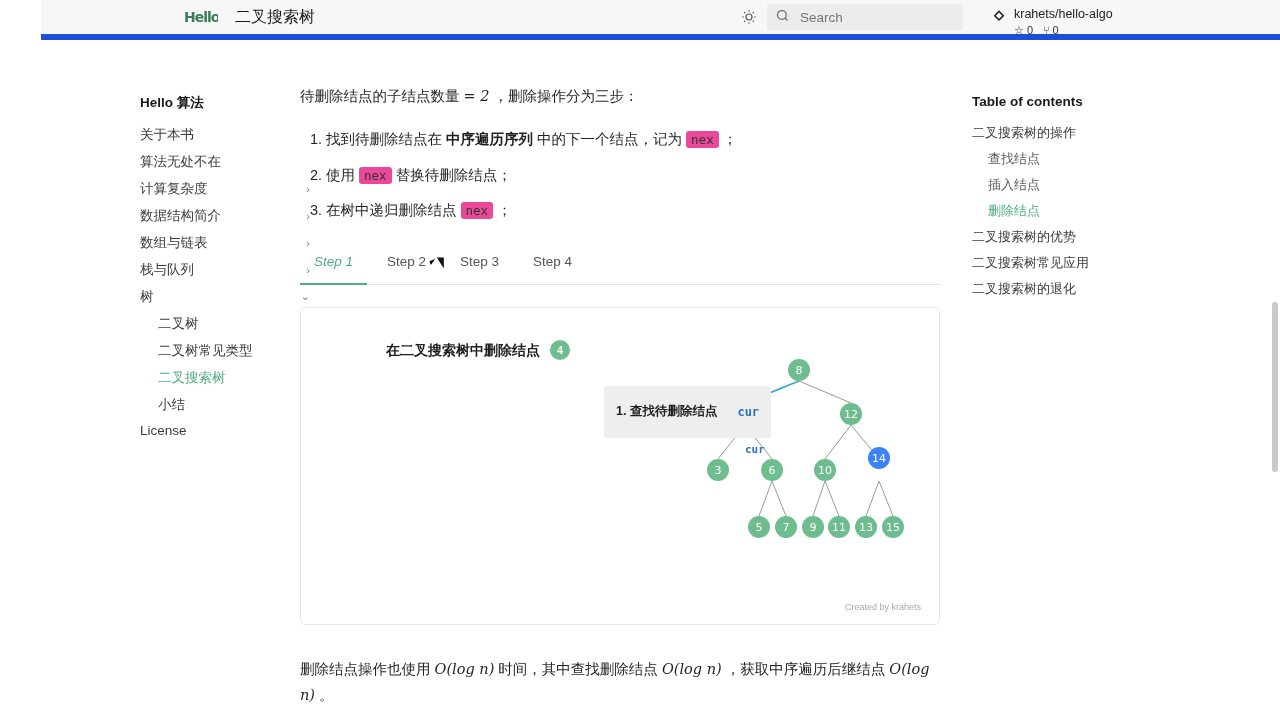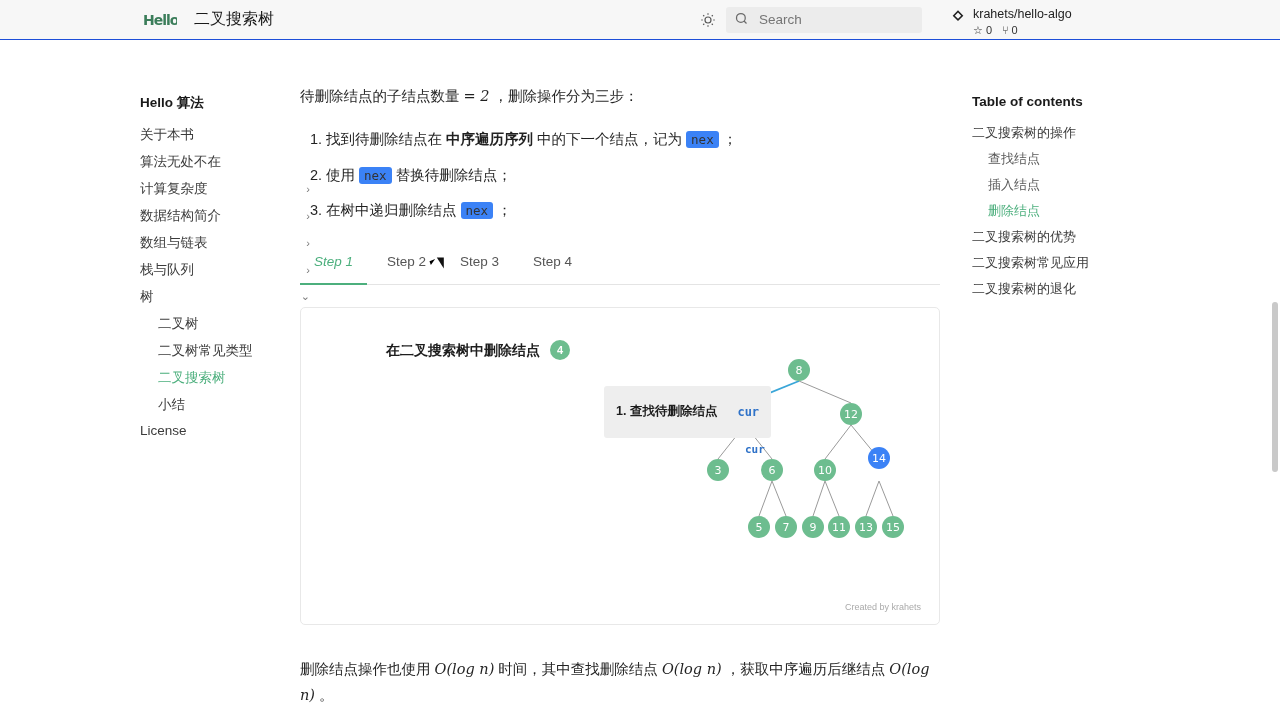--- a/index.html
+++ b/index.html
@@ -10,25 +10,26 @@
     background:#ffffff;
     color:#000000de;
     font-size:14px;
     overflow:hidden;
   }
 
   
   .header {
     height:40px;
     background:#f7f7f7;
-    border-bottom:1px solid #1d4ed8;
+    border-bottom:6px solid #1d4ed8;
     display:flex;
     align-items:center;
     padding:0 24px;
     position:relative;
+    margin-left:41px;
   }
   .logo {
     width:40px; height:24px;
     margin-left:116px;
     display:flex; align-items:center; justify-content:center;
     color:#3b7d5a;
     font-family:"DejaVu Sans", sans-serif;
     font-size:15px;
     font-weight:bold;
     letter-spacing:-1px;
@@ -120,21 +121,21 @@
   .content {
     width:640px;
     padding-top:44px;
     font-size:14.5px;
     line-height:1.75;
   }
   .content .lead { margin:0 0 18px 0; }
   .content ol { margin:0 0 20px 0; padding-left:26px; }
   .content ol li { margin-bottom:10px; }
   code.inline {
-    background:#3b82f6;
+    background:#ec4899;
     border-radius:3px;
     padding:1px 5px;
     font-family:"DejaVu Sans Mono", monospace;
     font-size:12.5px;
     color:#333;
   }
   .math { font-family:"DejaVu Serif", serif; font-style:italic; }
 
   
   .tabs {

